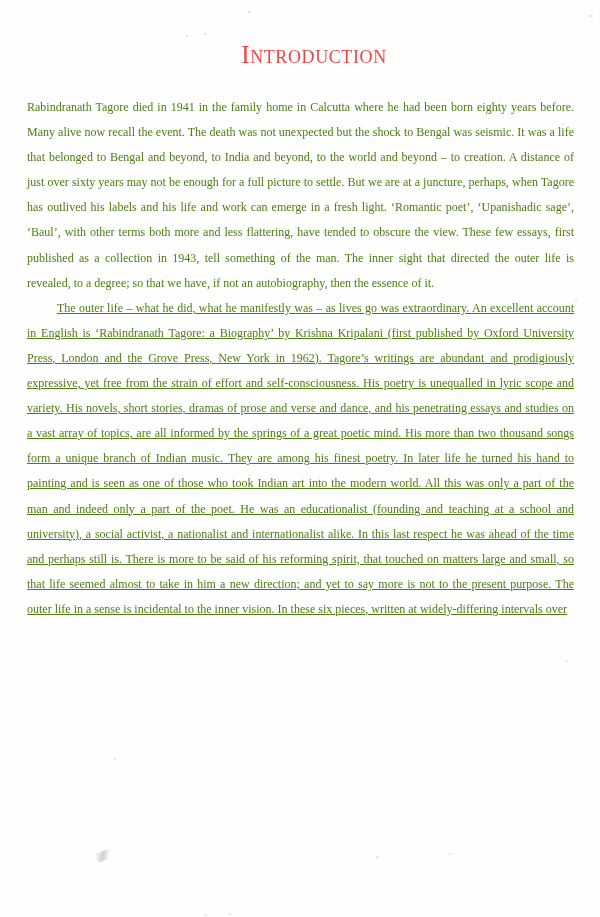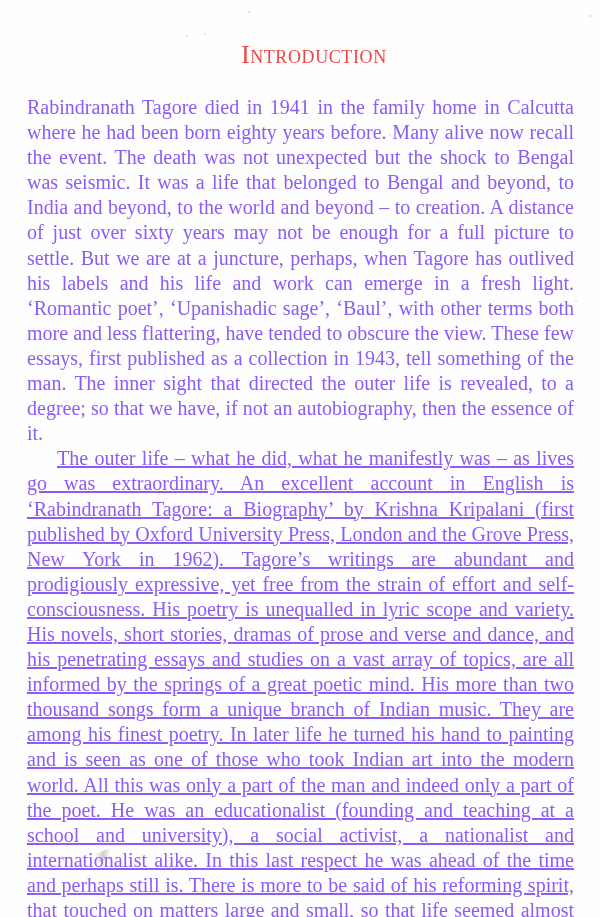--- a/index.html
+++ b/index.html
@@ -51,23 +51,23 @@
     position: absolute;
     top: 95px;
     left: 27px;
     width: 547px;
   }
 
   p.body-par {
     margin: 0;
     text-align: justify;
     text-justify: inter-word;
-    font-size: 20px;
+    font-size: 12px;
     line-height: 25.1px;
-    color: #8b5cf6;
+    color: #4d7c0f;
     hyphens: none;
   }
 
   p.body-par.indent {
     text-indent: 30px;
   }
 
   
   p.body-par.ragged-end {
     text-align-last: left;

